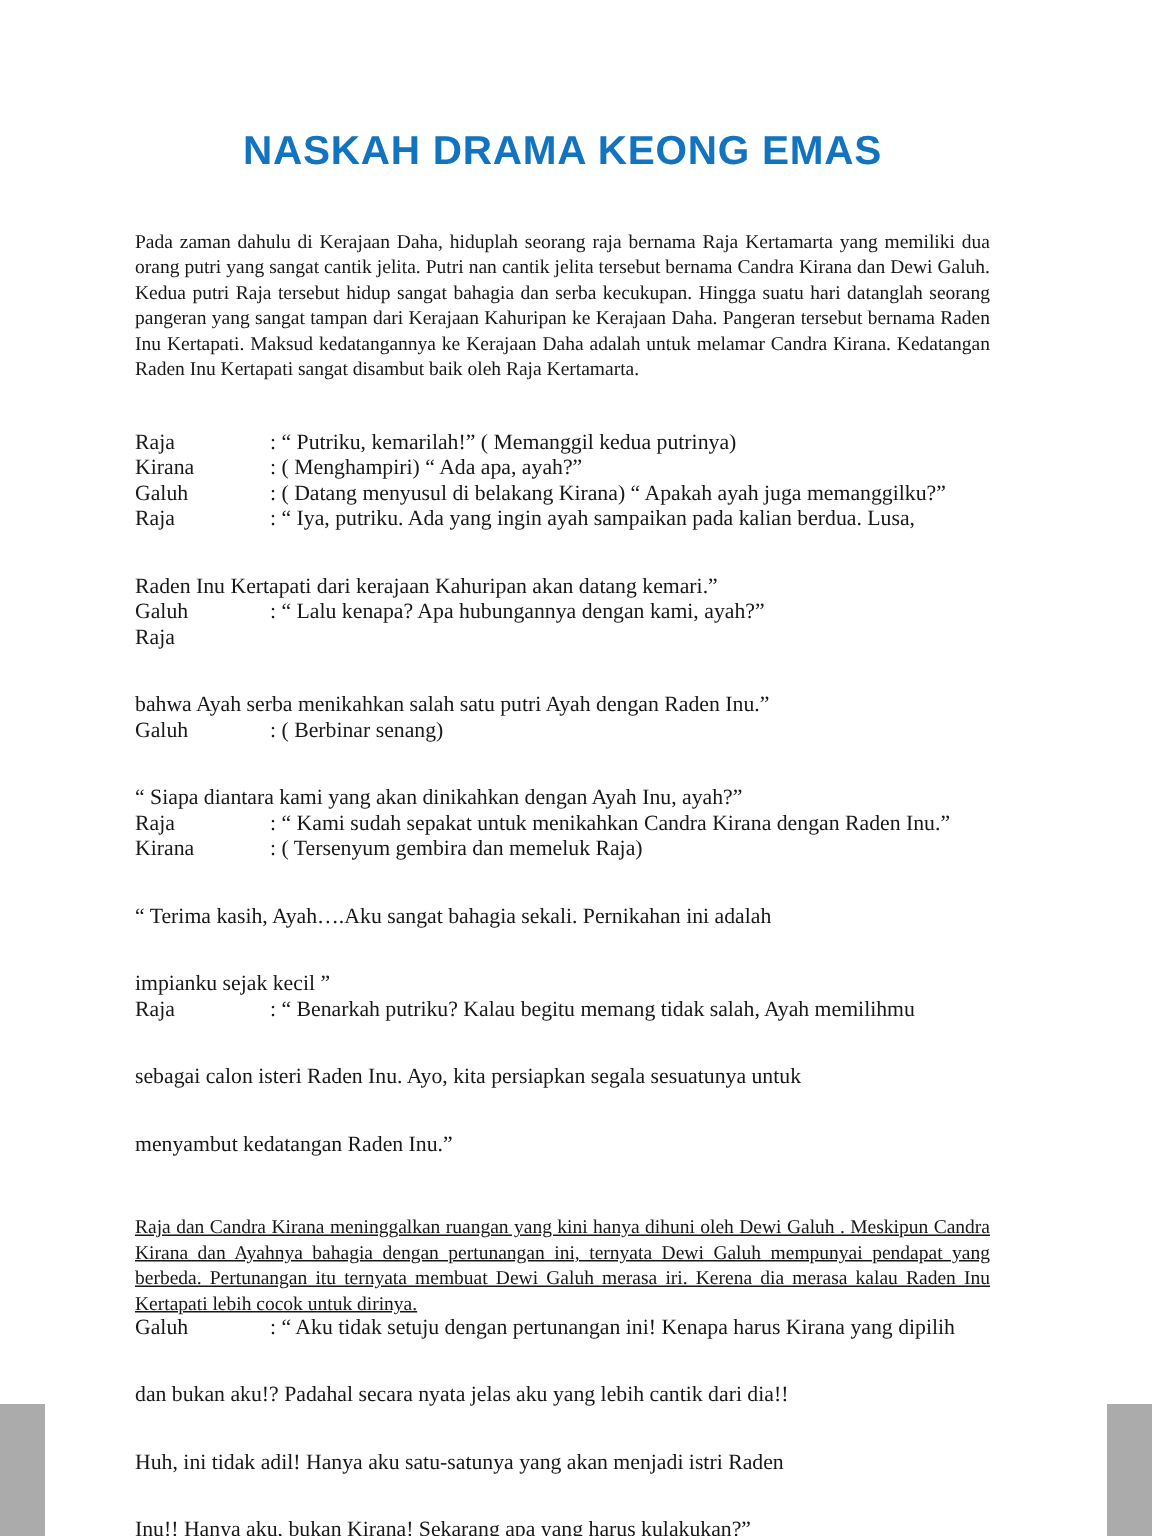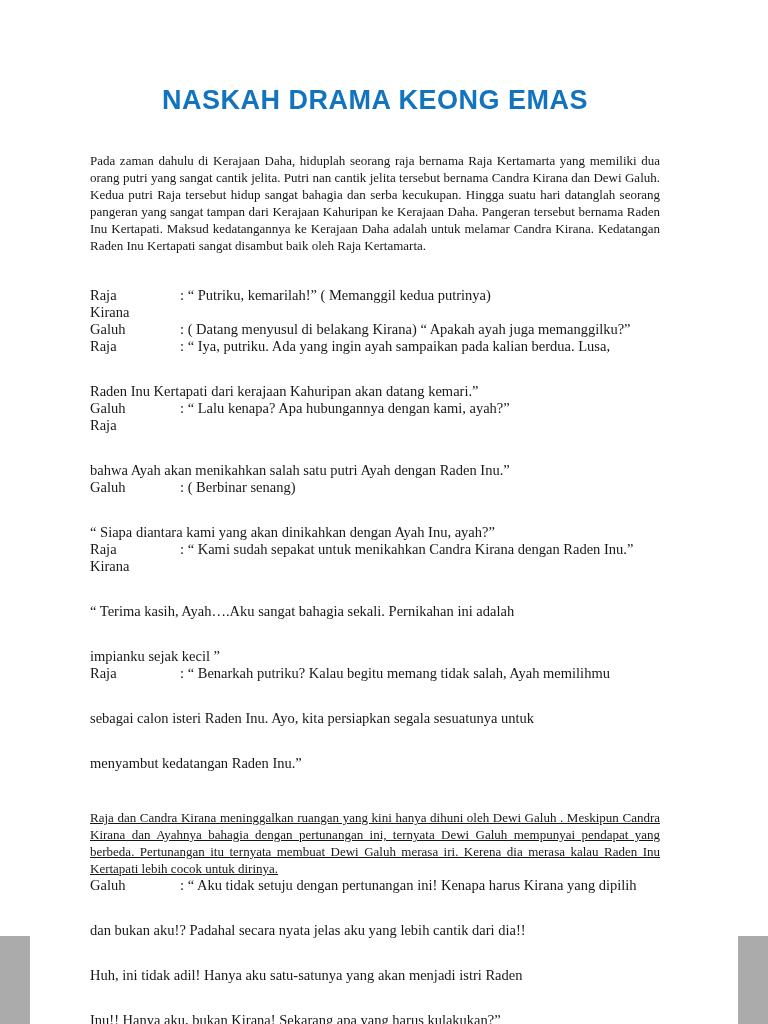--- a/index.html
+++ b/index.html
@@ -70,55 +70,57 @@
 
   <p class="para intro">Pada zaman dahulu di Kerajaan Daha, hiduplah seorang raja bernama Raja Kertamarta yang memiliki dua orang putri yang sangat cantik jelita. Putri nan cantik jelita tersebut bernama Candra Kirana dan Dewi Galuh. Kedua putri Raja tersebut hidup sangat bahagia dan serba kecukupan. Hingga suatu hari datanglah seorang pangeran yang sangat tampan dari Kerajaan Kahuripan ke Kerajaan Daha. Pangeran tersebut bernama Raden Inu Kertapati. Maksud kedatangannya ke Kerajaan Daha adalah untuk melamar Candra Kirana. Kedatangan Raden Inu Kertapati sangat disambut baik oleh Raja Kertamarta.</p>
 
   <div class="dialog dialog-1">
     <div class="drow">
       <span class="speaker">Raja</span>
       <span class="dtext">: “ Putriku, kemarilah!” ( Memanggil kedua putrinya)</span>
     </div>
     <div class="drow">
       <span class="speaker">Kirana</span>
+      <span class="dtext">: ( Menghampiri) “ Ada apa, ayah?”</span>
     </div>
     <div class="drow">
       <span class="speaker">Galuh</span>
       <span class="dtext">: ( Datang menyusul di belakang Kirana) “ Apakah ayah juga memanggilku?”</span>
     </div>
     <div class="drow">
       <span class="speaker">Raja</span>
       <span class="dtext">: “ Iya, putriku. Ada yang ingin ayah sampaikan pada kalian berdua. Lusa,</span>
     </div>
     <div class="drow gap">
       <span class="cline">Raden Inu Kertapati dari kerajaan Kahuripan akan datang kemari.”</span>
     </div>
     <div class="drow">
       <span class="speaker">Galuh</span>
       <span class="dtext">: “ Lalu kenapa? Apa hubungannya dengan kami, ayah?”</span>
     </div>
     <div class="drow">
       <span class="speaker">Raja</span>
     </div>
     <div class="drow gap">
-      <span class="cline">bahwa Ayah akan menikahkan salah satu putri Ayah dengan Raden Inu.”</span>
+      <span class="cline">bahwa Ayah serba menikahkan salah satu putri Ayah dengan Raden Inu.”</span>
     </div>
     <div class="drow">
       <span class="speaker">Galuh</span>
       <span class="dtext">: ( Berbinar senang)</span>
     </div>
     <div class="drow gap">
       <span class="cline">“ Siapa diantara kami yang akan dinikahkan dengan Ayah Inu, ayah?”</span>
     </div>
     <div class="drow">
       <span class="speaker">Raja</span>
       <span class="dtext">: “ Kami sudah sepakat untuk menikahkan Candra Kirana dengan Raden Inu.”</span>
     </div>
     <div class="drow">
       <span class="speaker">Kirana</span>
+      <span class="dtext">: ( Tersenyum gembira dan memeluk Raja)</span>
     </div>
     <div class="drow gap">
       <span class="cline">“ Terima kasih, Ayah….Aku sangat bahagia sekali. Pernikahan ini adalah</span>
     </div>
     <div class="drow gap">
       <span class="cline">impianku sejak kecil ”</span>
     </div>
     <div class="drow">
       <span class="speaker">Raja</span>
       <span class="dtext">: “ Benarkah putriku? Kalau begitu memang tidak salah, Ayah memilihmu</span>

